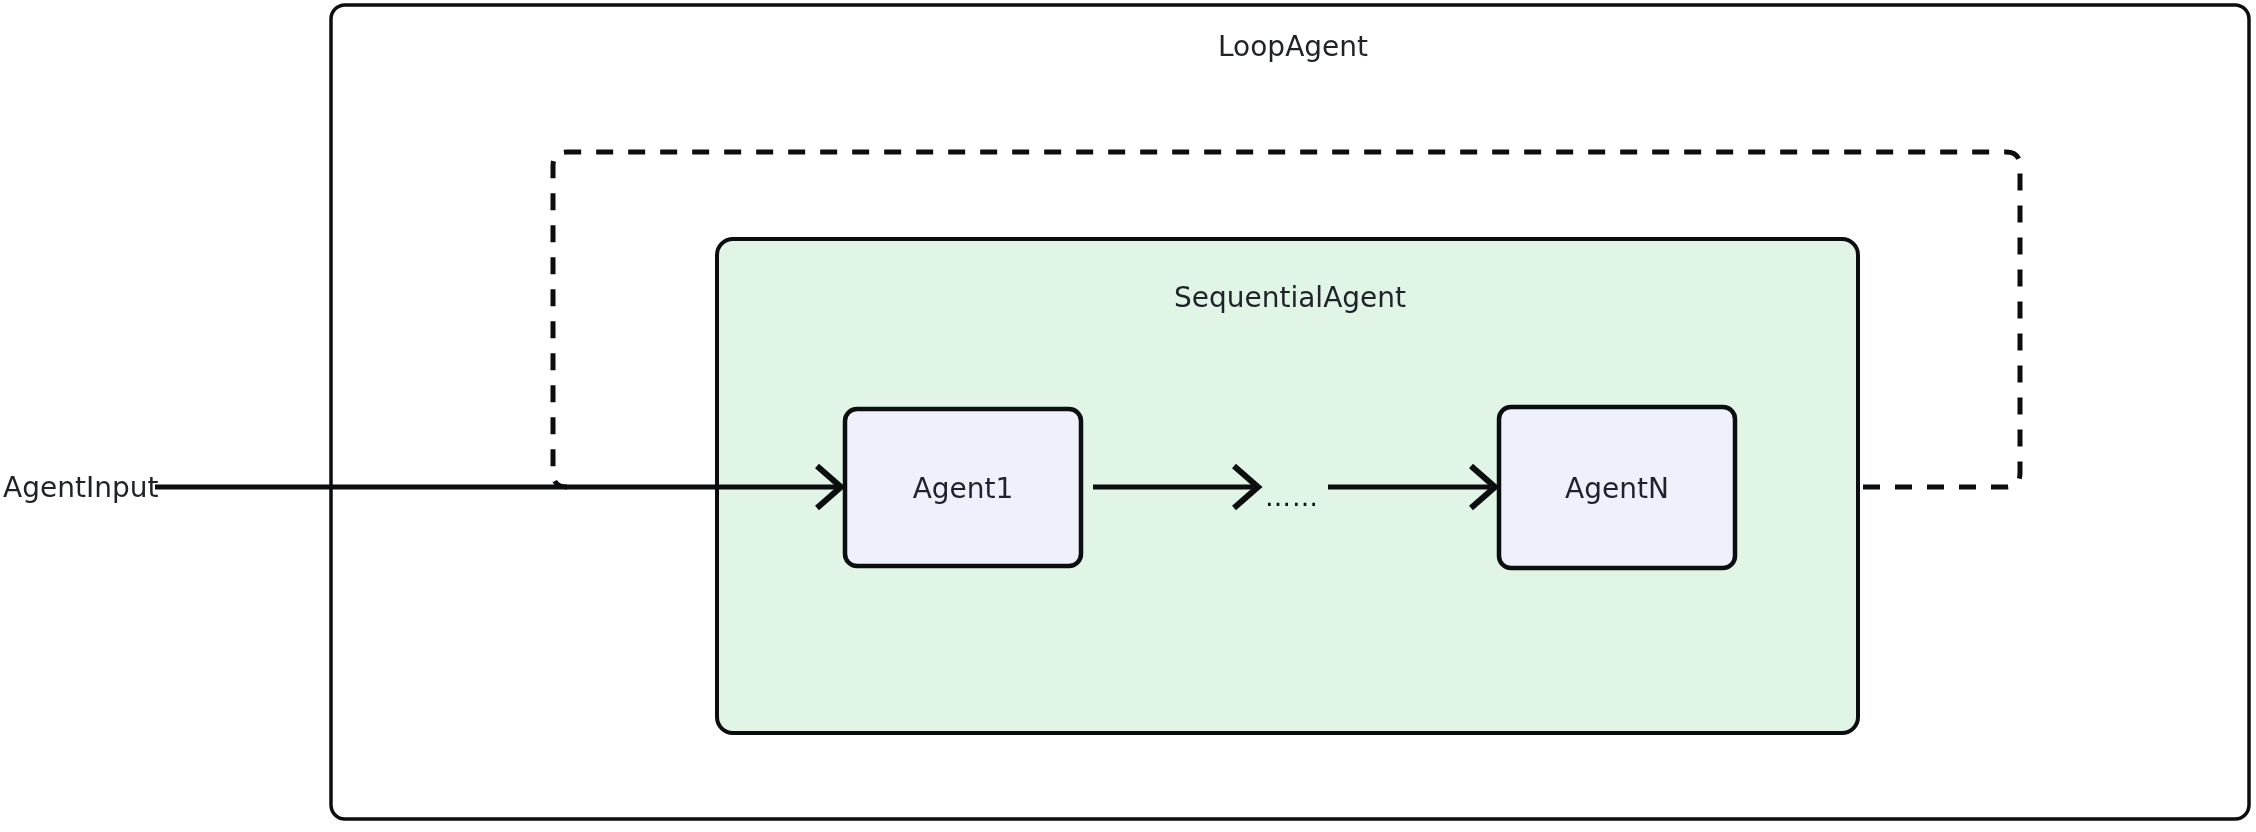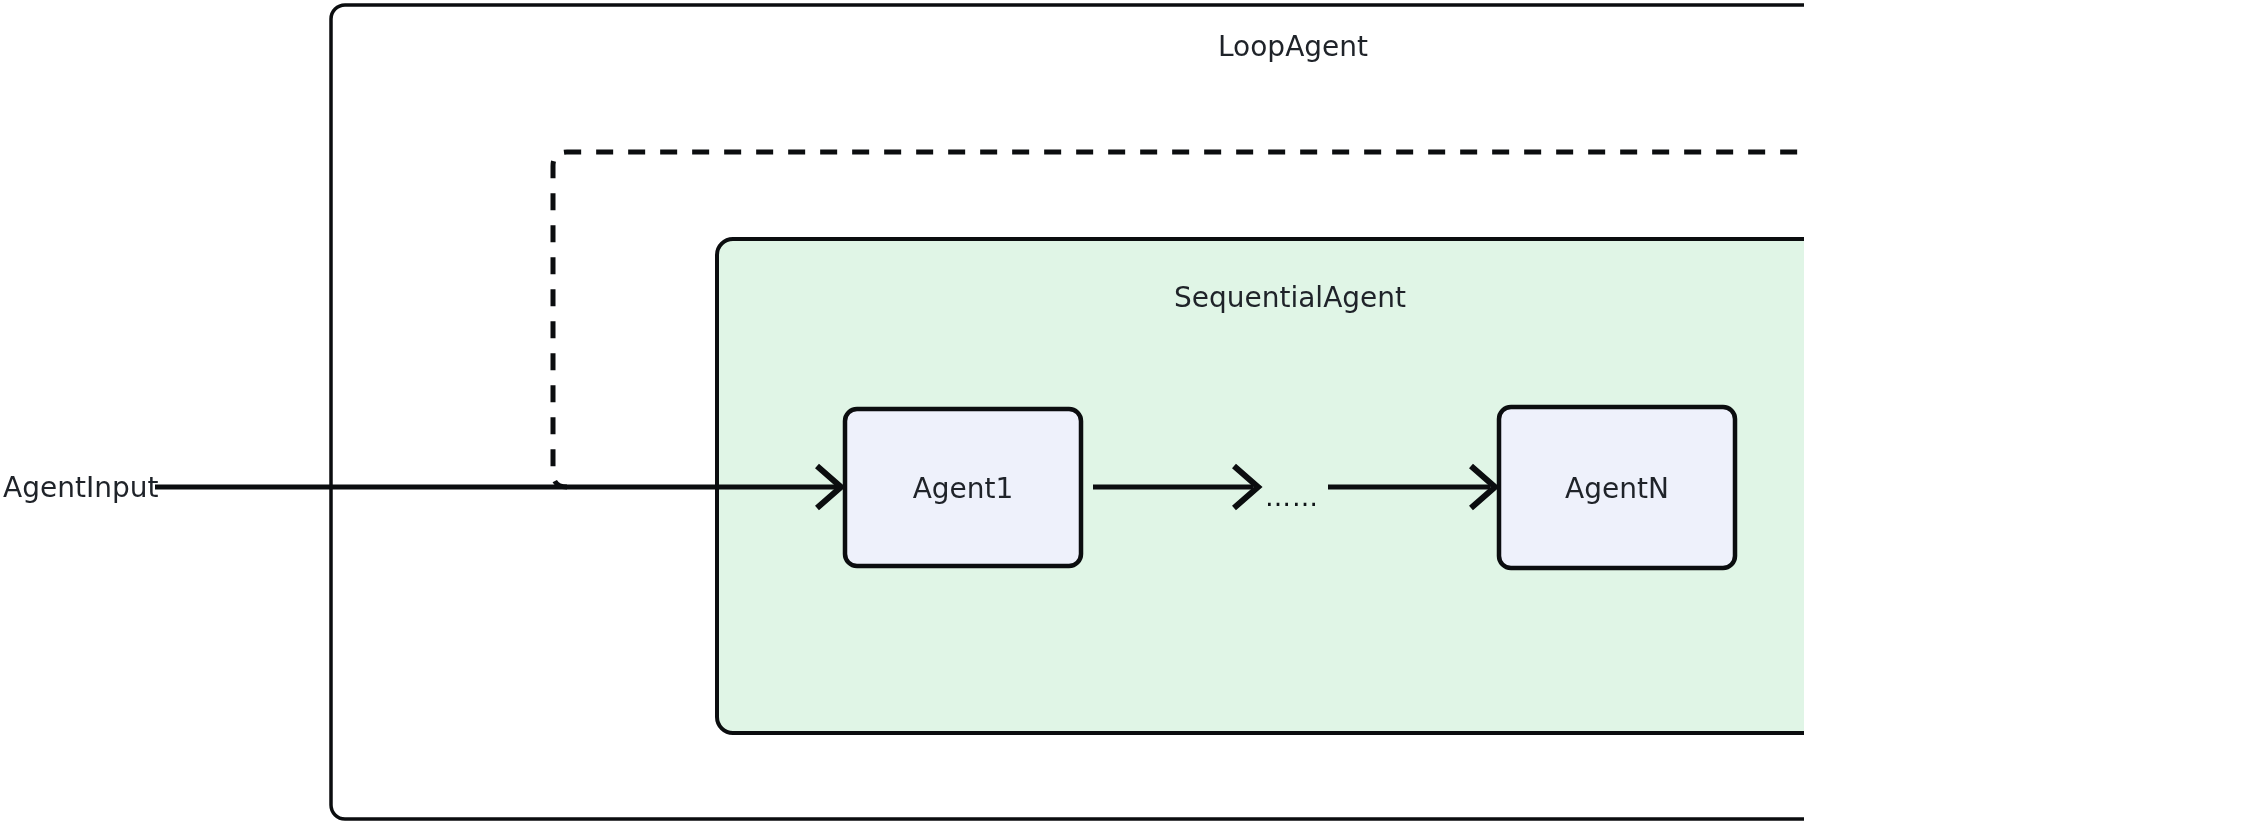--- a/index.html
+++ b/index.html
@@ -6,21 +6,21 @@
   html, body {
     margin: 0;
     padding: 0;
     background: #ffffff;
   }
   body {
     font-family: "DejaVu Sans", "Liberation Sans", sans-serif;
   }
   #canvas {
     position: relative;
-    width: 1804px;
+    width: 2256px;
     height: 832px;
     background: #ffffff;
     overflow: hidden;
   }
   #diagram-svg {
     position: absolute;
     inset: 0;
     width: 2256px;
     height: 832px;
     display: block;

